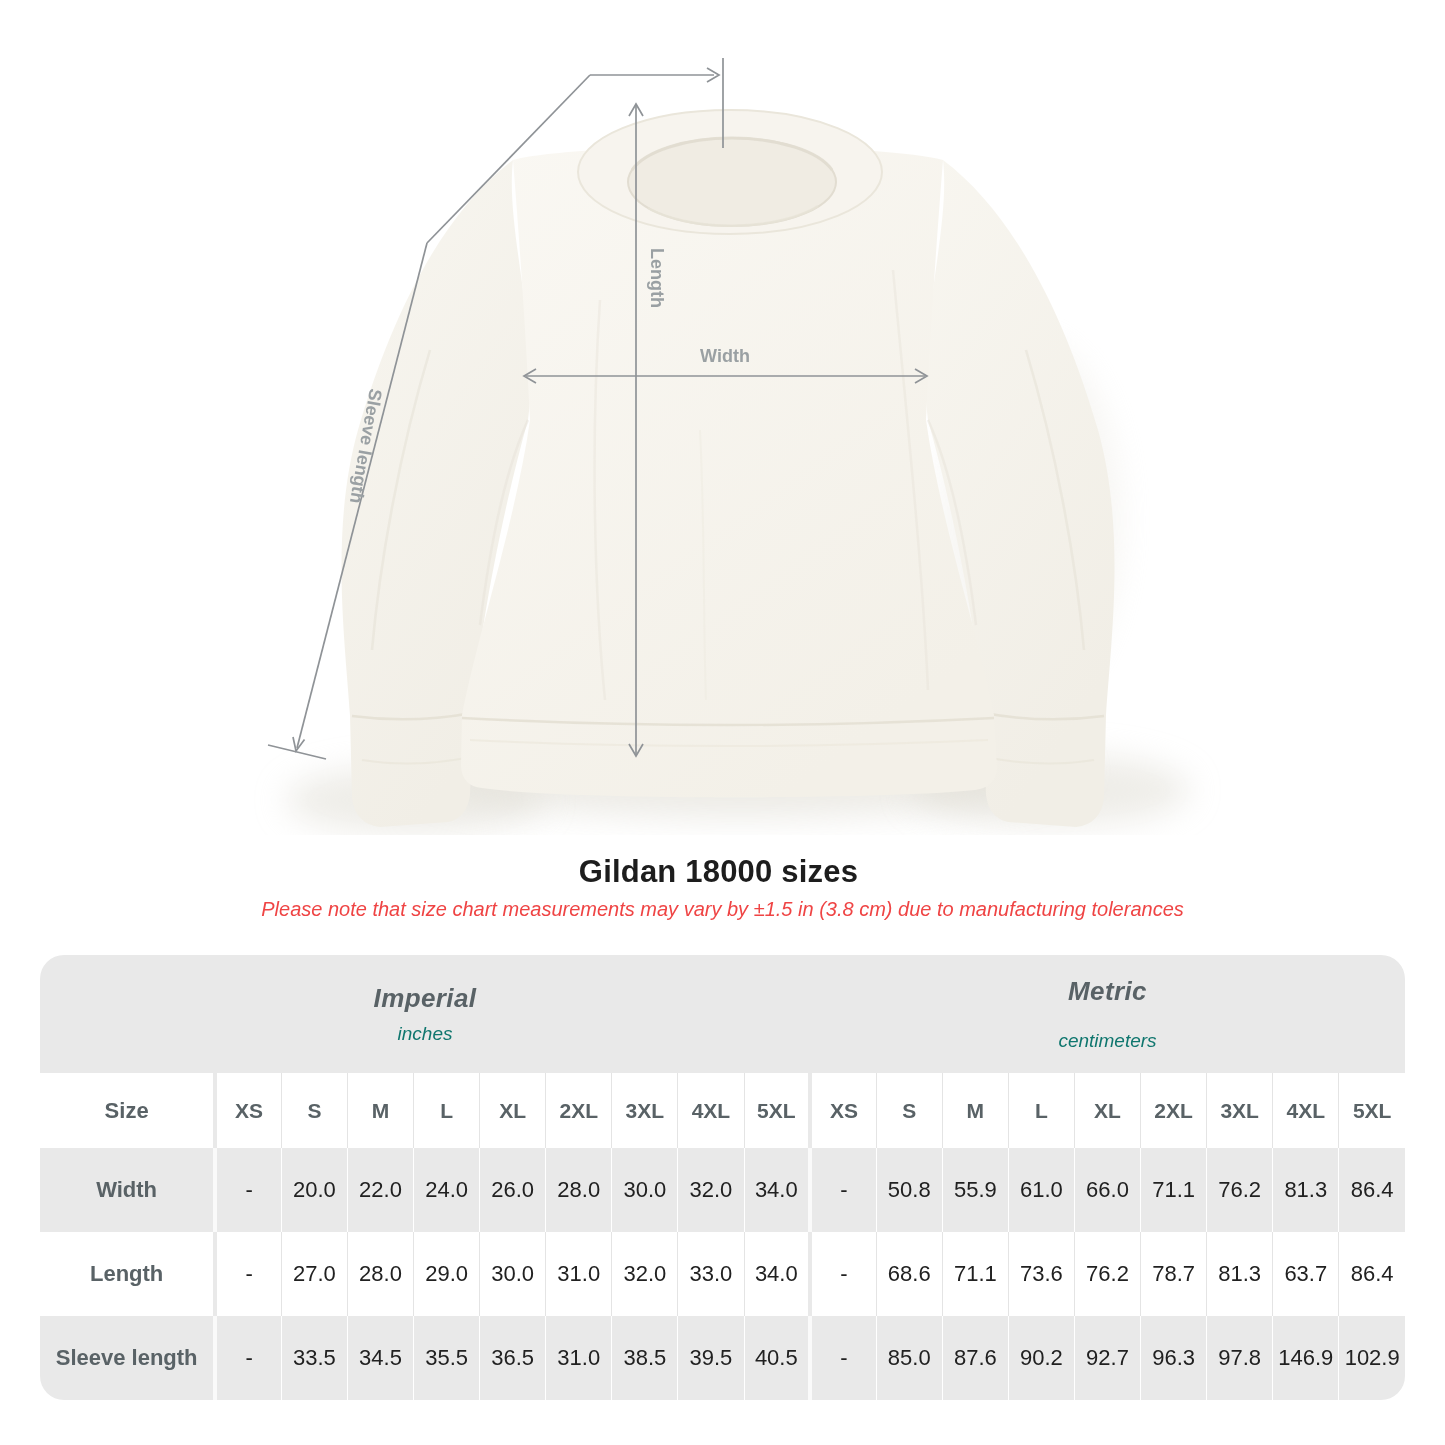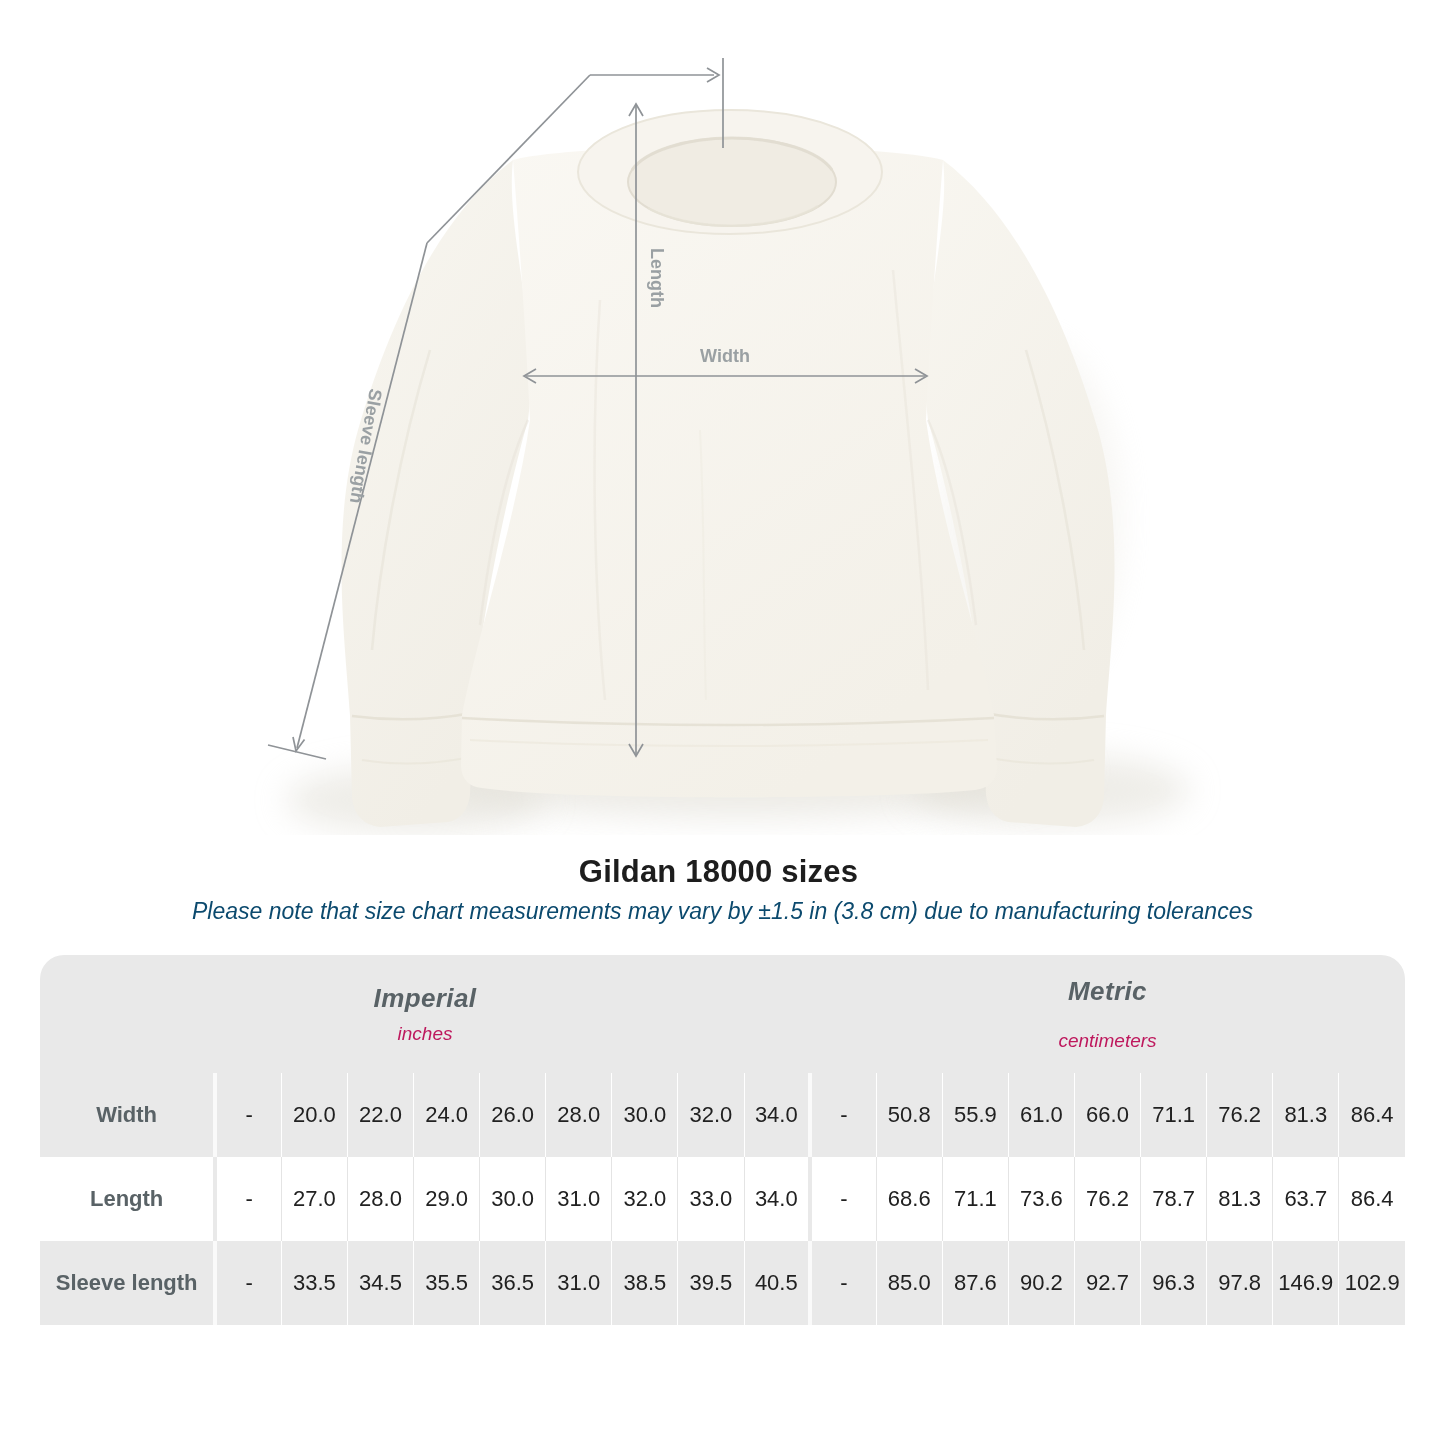--- a/index.html
+++ b/index.html
@@ -7,31 +7,31 @@
        font-family:"Liberation Sans","DejaVu Sans",sans-serif;}
 
   
   .diagram{position:absolute;left:0;top:0;width:1445px;height:835px;}
   .diagram svg{display:block;}
 
   
   .page-title{position:absolute;left:0;right:8px;top:854px;text-align:center;
     font-size:31px;font-weight:bold;color:#1d1d1d;letter-spacing:.2px;}
   .page-subtitle{position:absolute;left:0;right:0;top:898px;text-align:center;
-    font-size:23px;font-style:italic;color:#0c4a6e;}
+    font-size:20px;font-style:italic;color:#ef4444;}
 
   
   .size-table-wrap{position:absolute;left:40px;top:955px;width:1365px;height:445px;
     border-radius:24px;overflow:hidden;background:#ffffff;}
   .band{display:flex;height:118px;background:#e9e9e9;}
   .band-half{display:flex;flex-direction:column;align-items:center;justify-content:center;gap:9px;}
   .band-half.left{width:770px;}
   .band-half.right{width:595px;gap:23px;}
   .band-title{font-size:26px;font-weight:bold;font-style:italic;color:#596266;letter-spacing:.4px;}
-  .band-sub{font-size:19px;font-style:italic;color:#be185d;}
+  .band-sub{font-size:19px;font-style:italic;color:#0f766e;}
 
   table.size-table{width:1365px;border-collapse:collapse;table-layout:fixed;}
   table.size-table td{text-align:center;vertical-align:middle;padding:0;
     border:0 solid transparent;}
   tr.r-size td{height:75px;}
   tr.r-data td{height:84px;}
   tr.row-white{background:#ffffff;}
   tr.row-gray{background:#e9e9e9;}
   td.lab{font-size:22px;font-weight:bold;color:#596266;}
   td.hdr{font-size:21px;font-weight:bold;color:#596266;}
@@ -176,20 +176,41 @@
         <col style="width: 66px;">
         <col style="width: 66px;">
         <col style="width: 66px;">
         <col style="width: 66px;">
         <col style="width: 66px;">
         <col style="width: 66px;">
         <col style="width: 66px;">
         <col style="width: 66px;">
       </colgroup>
     <tbody id="table-body">
+        <tr class="r-size row-white">
+          <td class="lab">Size</td>
+          <td class="hdr thick">XS</td>
+          <td class="hdr sep">S</td>
+          <td class="hdr sep">M</td>
+          <td class="hdr sep">L</td>
+          <td class="hdr sep">XL</td>
+          <td class="hdr sep">2XL</td>
+          <td class="hdr sep">3XL</td>
+          <td class="hdr sep">4XL</td>
+          <td class="hdr sep">5XL</td>
+          <td class="hdr thick">XS</td>
+          <td class="hdr sep">S</td>
+          <td class="hdr sep">M</td>
+          <td class="hdr sep">L</td>
+          <td class="hdr sep">XL</td>
+          <td class="hdr sep">2XL</td>
+          <td class="hdr sep">3XL</td>
+          <td class="hdr sep">4XL</td>
+          <td class="hdr sep">5XL</td>
+        </tr>
         <tr class="r-data row-gray">
           <td class="lab">Width</td>
           <td class="val thick">-</td>
           <td class="val sep">20.0</td>
           <td class="val sep">22.0</td>
           <td class="val sep">24.0</td>
           <td class="val sep">26.0</td>
           <td class="val sep">28.0</td>
           <td class="val sep">30.0</td>
           <td class="val sep">32.0</td>

